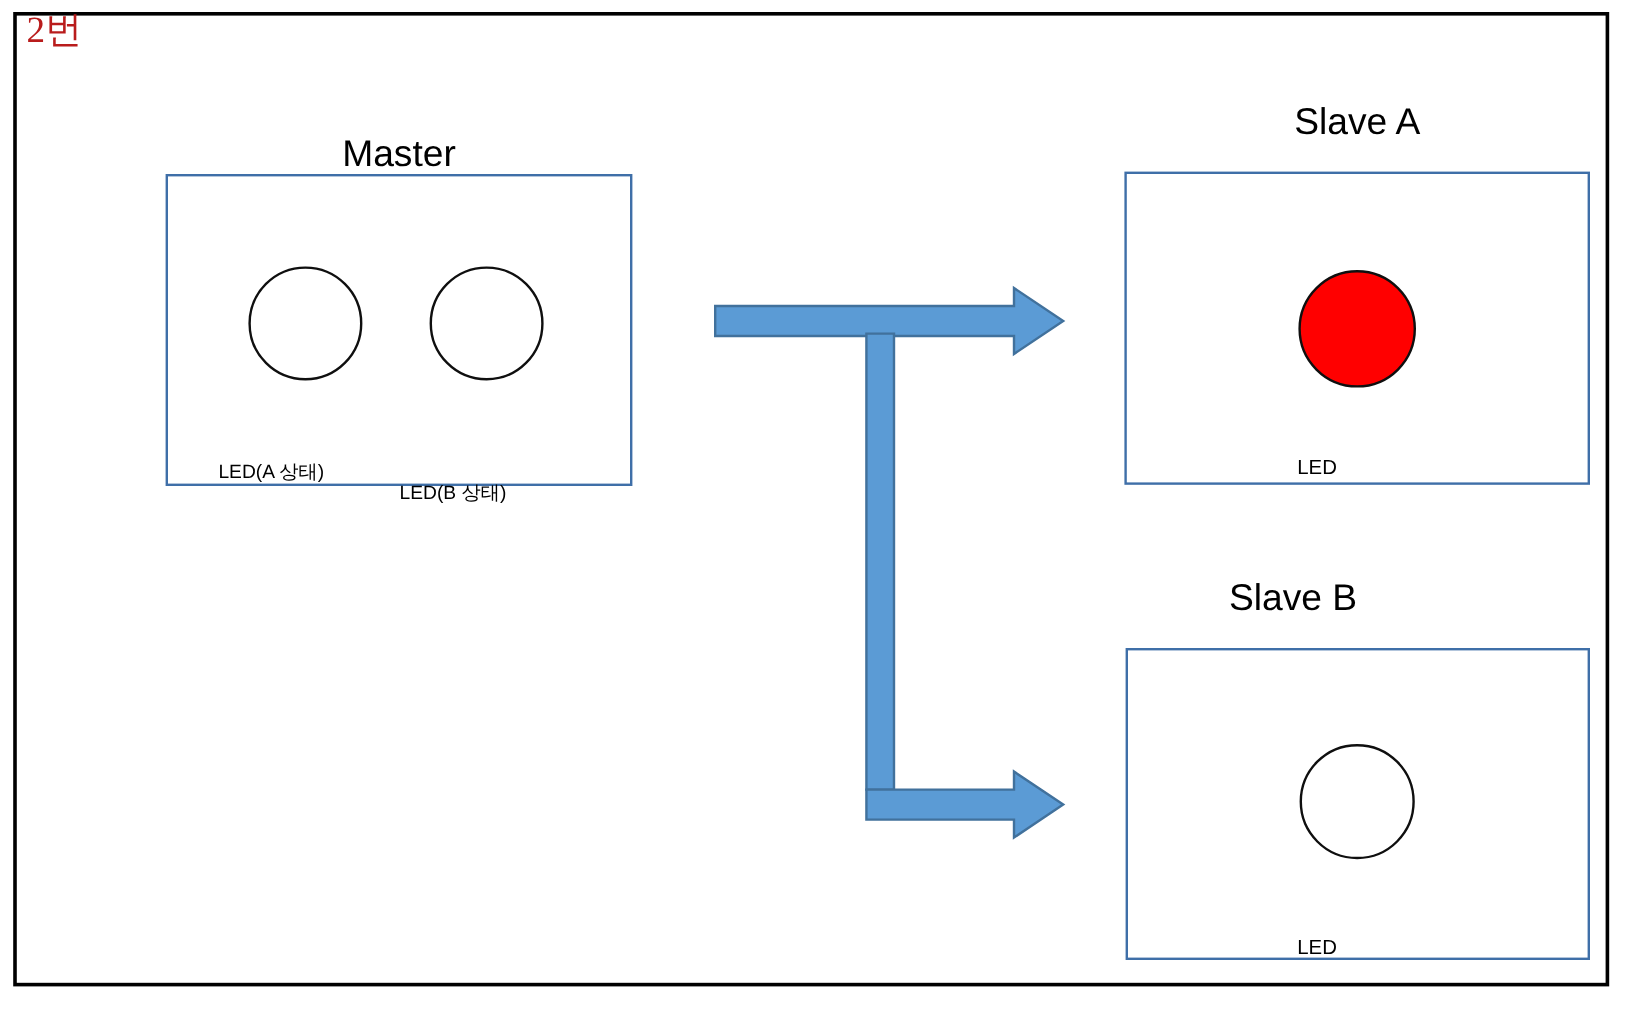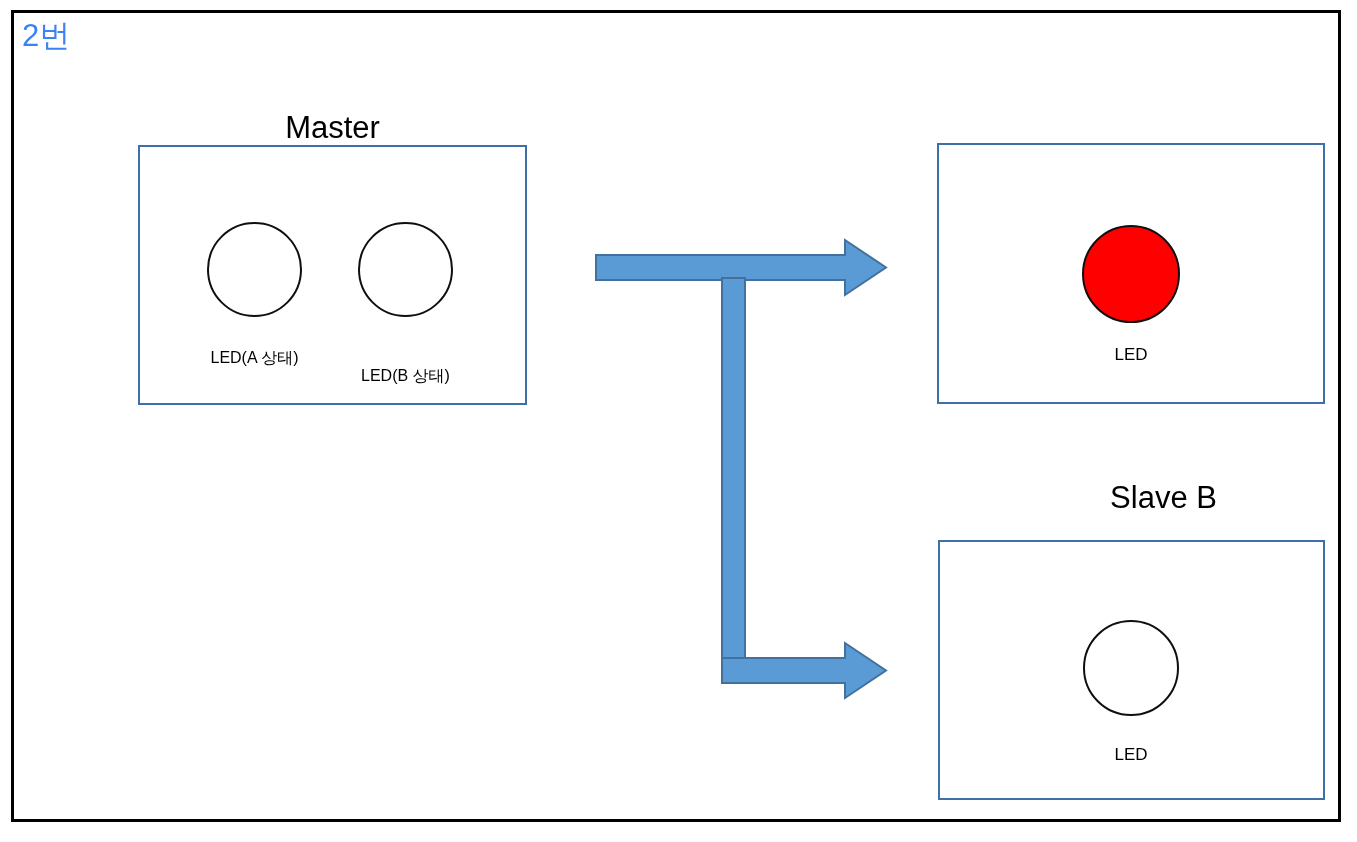--- a/index.html
+++ b/index.html
@@ -26,25 +26,26 @@
     width: 1330px;
     height: 812px;
     border: 3px solid #000000;
     box-sizing: border-box;
     background: #ffffff;
   }
   
   #page-title {
     position: absolute;
     left: 22px;
-    top: 18px;
+    top: 7px;
     font-size: 31px;
     line-height: 1.15;
-    color: #3b82f6;
+    color: #b91c1c;
     white-space: nowrap;
+    font-family: Liberation Serif, serif;
   }
   
   .device-box {
     position: absolute;
     border: 2px solid #3F6FA8;
     box-sizing: border-box;
     background: #ffffff;
   }
   .box-caption {
     position: absolute;
@@ -61,22 +62,23 @@
     box-sizing: border-box;
     background: #ffffff;
   }
   .led.on {
     background: #FF0000;
   }
   .led-label {
     position: absolute;
     font-size: 17px;
     color: #000000;
-    text-align: center;
+    text-align: left;
     white-space: nowrap;
+    margin-top: 35px;
   }
   .led-label.small {
     font-size: 16px;
   }
   
   #connector {
     position: absolute;
     left: 0;
     top: 0;
     width: 1357px;
@@ -103,28 +105,29 @@
 
   <div class="device-box" style="left:138px; top:145px; width:389px; height:260px;">
   </div>
 
   <div class="led" style="left:207px; top:222px; width:95px; height:95px;"></div>
   <div class="led-label small" style="left:182px; top:348px; width:145px;">LED(A 상태)</div>
 
   <div class="led" style="left:358px; top:222px; width:95px; height:95px;"></div>
   <div class="led-label small" style="left:333px; top:366px; width:145px;">LED(B 상태)</div>
 
+  <div class="box-caption" style="left:937px; top:84px; width:388px;">Slave A</div>
 
   <div class="device-box" style="left:937px; top:143px; width:388px; height:261px;">
   </div>
 
   <div class="led on" style="left:1082px; top:225px; width:98px; height:98px;"></div>
   <div class="led-label" style="left:1081px; top:345px; width:100px;">LED</div>
 
-  <div class="box-caption" style="left:970px; top:480px; width:387px;">Slave B</div>
+  <div class="box-caption" style="left:884px; top:480px; width:387px;">Slave B</div>
 
   <div class="device-box" style="left:938px; top:540px; width:387px; height:260px;">
   </div>
 
   <div class="led" style="left:1083px; top:620px; width:96px; height:96px;"></div>
   <div class="led-label" style="left:1081px; top:745px; width:100px;">LED</div>
 
   <svg id="connector" viewBox="0 0 1357 842">
 
     <polygon class="arrow-shape" points="596,255 845,255 845,240 886,267.5 845,295 845,280 596,280"></polygon>

